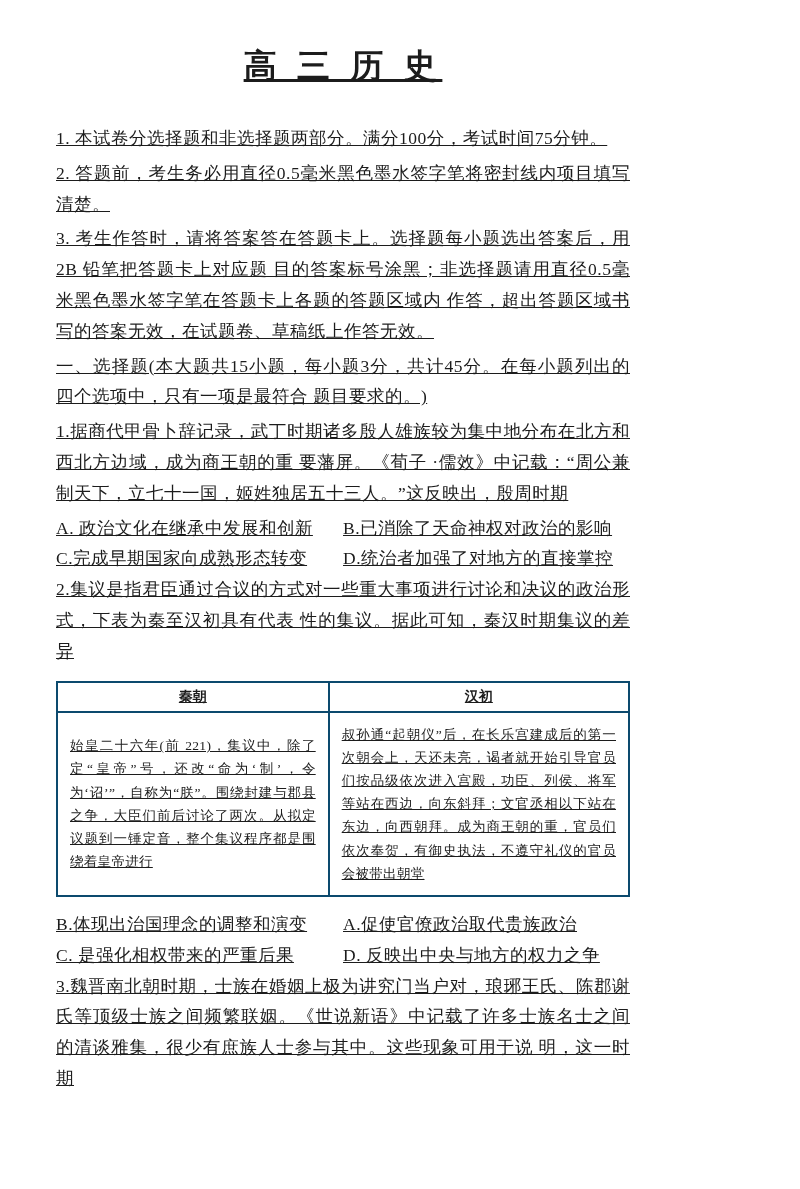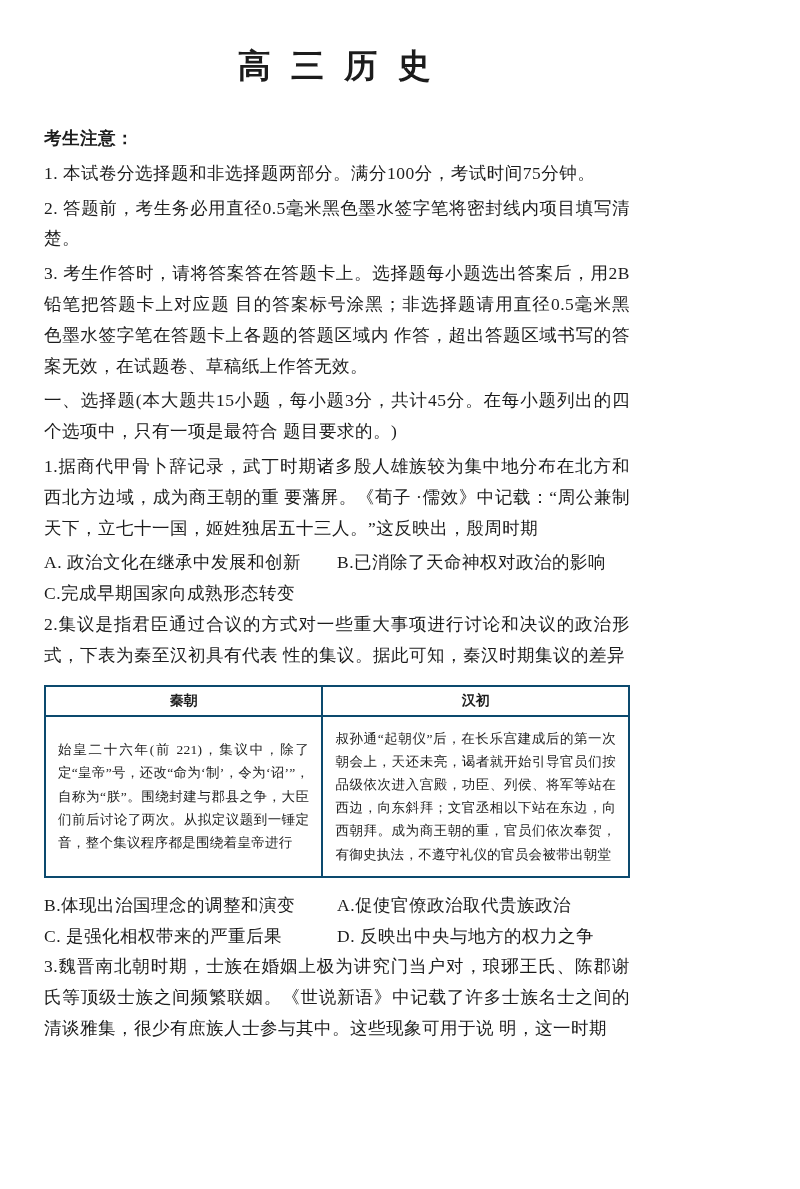--- a/index.html
+++ b/index.html
@@ -5,21 +5,22 @@
   * { box-sizing: border-box; }
   html, body { margin: 0; padding: 0; background: #ffffff; }
   body {
     width: 800px;
     font-family: "Liberation Serif", "DejaVu Serif", serif;
     color: #1c1c1c;
   }
   .page {
     width: 684px;
     min-height: 1189px;
-    padding: 26px 54px 40px 44px;
+    padding: 26px 54px 40px 56px;
+    text-decoration: underline;
   }
   .doc-title {
     text-align: center;
     font-size: 33px;
     font-weight: bold;
     letter-spacing: 6px;
     margin: 18px 0 34px 0;
   }
   p.line {
     margin: 0 0 4px 0;
@@ -65,35 +66,35 @@
   td.cell-qin { width: 47.5%; }
   td.cell-han { width: 52.5%; }
 </style>
 </head>
 <body>
 
 <div class="page">
 
   <h1 class="doc-title">高 三 历 史</h1>
 
-  <p class="line notice-head">考生注意：</p>
   <p class="line">1. 本试卷分选择题和非选择题两部分。满分100分，考试时间75分钟。</p>
   <p class="line">2. 答题前，考生务必用直径0.5毫米黑色墨水签字笔将密封线内项目填写清楚。</p>
   <p class="line">3. 考生作答时，请将答案答在答题卡上。选择题每小题选出答案后，用2B 铅笔把答题卡上对应题 目的答案标号涂黑；非选择题请用直径0.5毫米黑色墨水签字笔在答题卡上各题的答题区域内 作答，超出答题区域书写的答案无效，在试题卷、草稿纸上作答无效。</p>
 
   <p class="line section-heading">一、选择题(本大题共15小题，每小题3分，共计45分。在每小题列出的四个选项中，只有一项是最符合 题目要求的。)</p>
 
   <div class="question">
     <p class="line">1.据商代甲骨卜辞记录，武丁时期诸多殷人雄族较为集中地分布在北方和西北方边域，成为商王朝的重 要藩屏。《荀子 ·儒效》中记载：“周公兼制天下，立七十一国，姬姓独居五十三人。”这反映出，殷周时期</p>
     <div class="opt-row">
       <span class="opt">A. 政治文化在继承中发展和创新</span>
       <span class="opt">B.已消除了天命神权对政治的影响</span>
     </div>
     <div class="opt-row">
       <span class="opt">C.完成早期国家向成熟形态转变</span>
+      <span class="opt">D.统治者加强了对地方的直接掌控</span>
     </div>
   </div>
 
   <div class="question">
     <p class="line">2.集议是指君臣通过合议的方式对一些重大事项进行讨论和决议的政治形式，下表为秦至汉初具有代表 性的集议。据此可知，秦汉时期集议的差异</p>
 
     <table class="q-table">
       <tbody>
           <tr>
         <th>秦朝</th>

